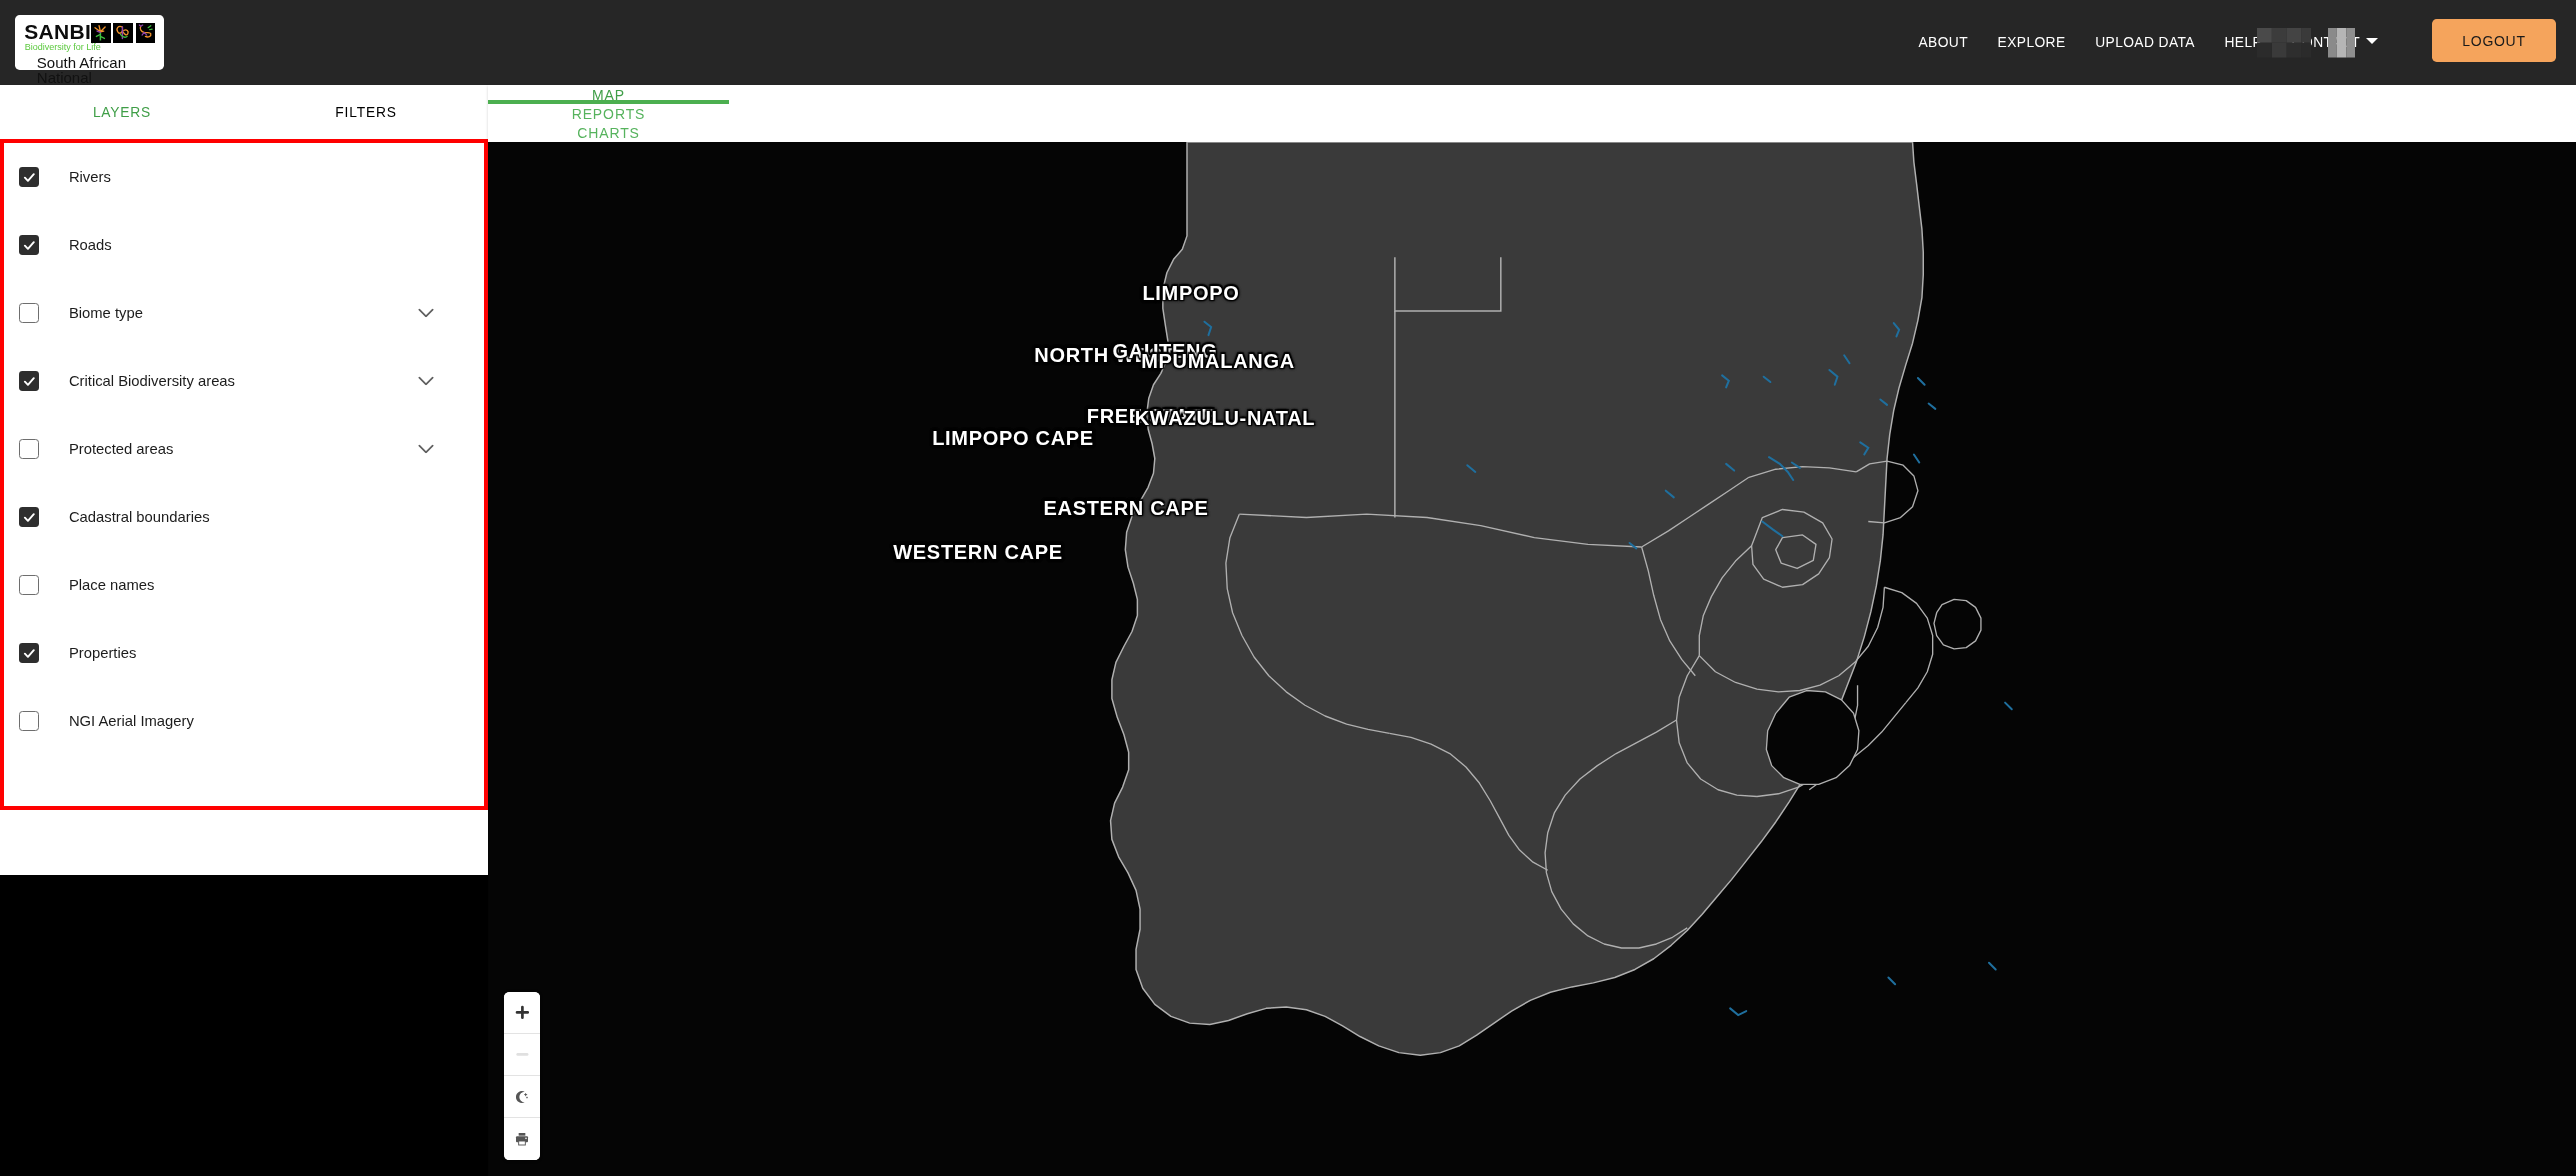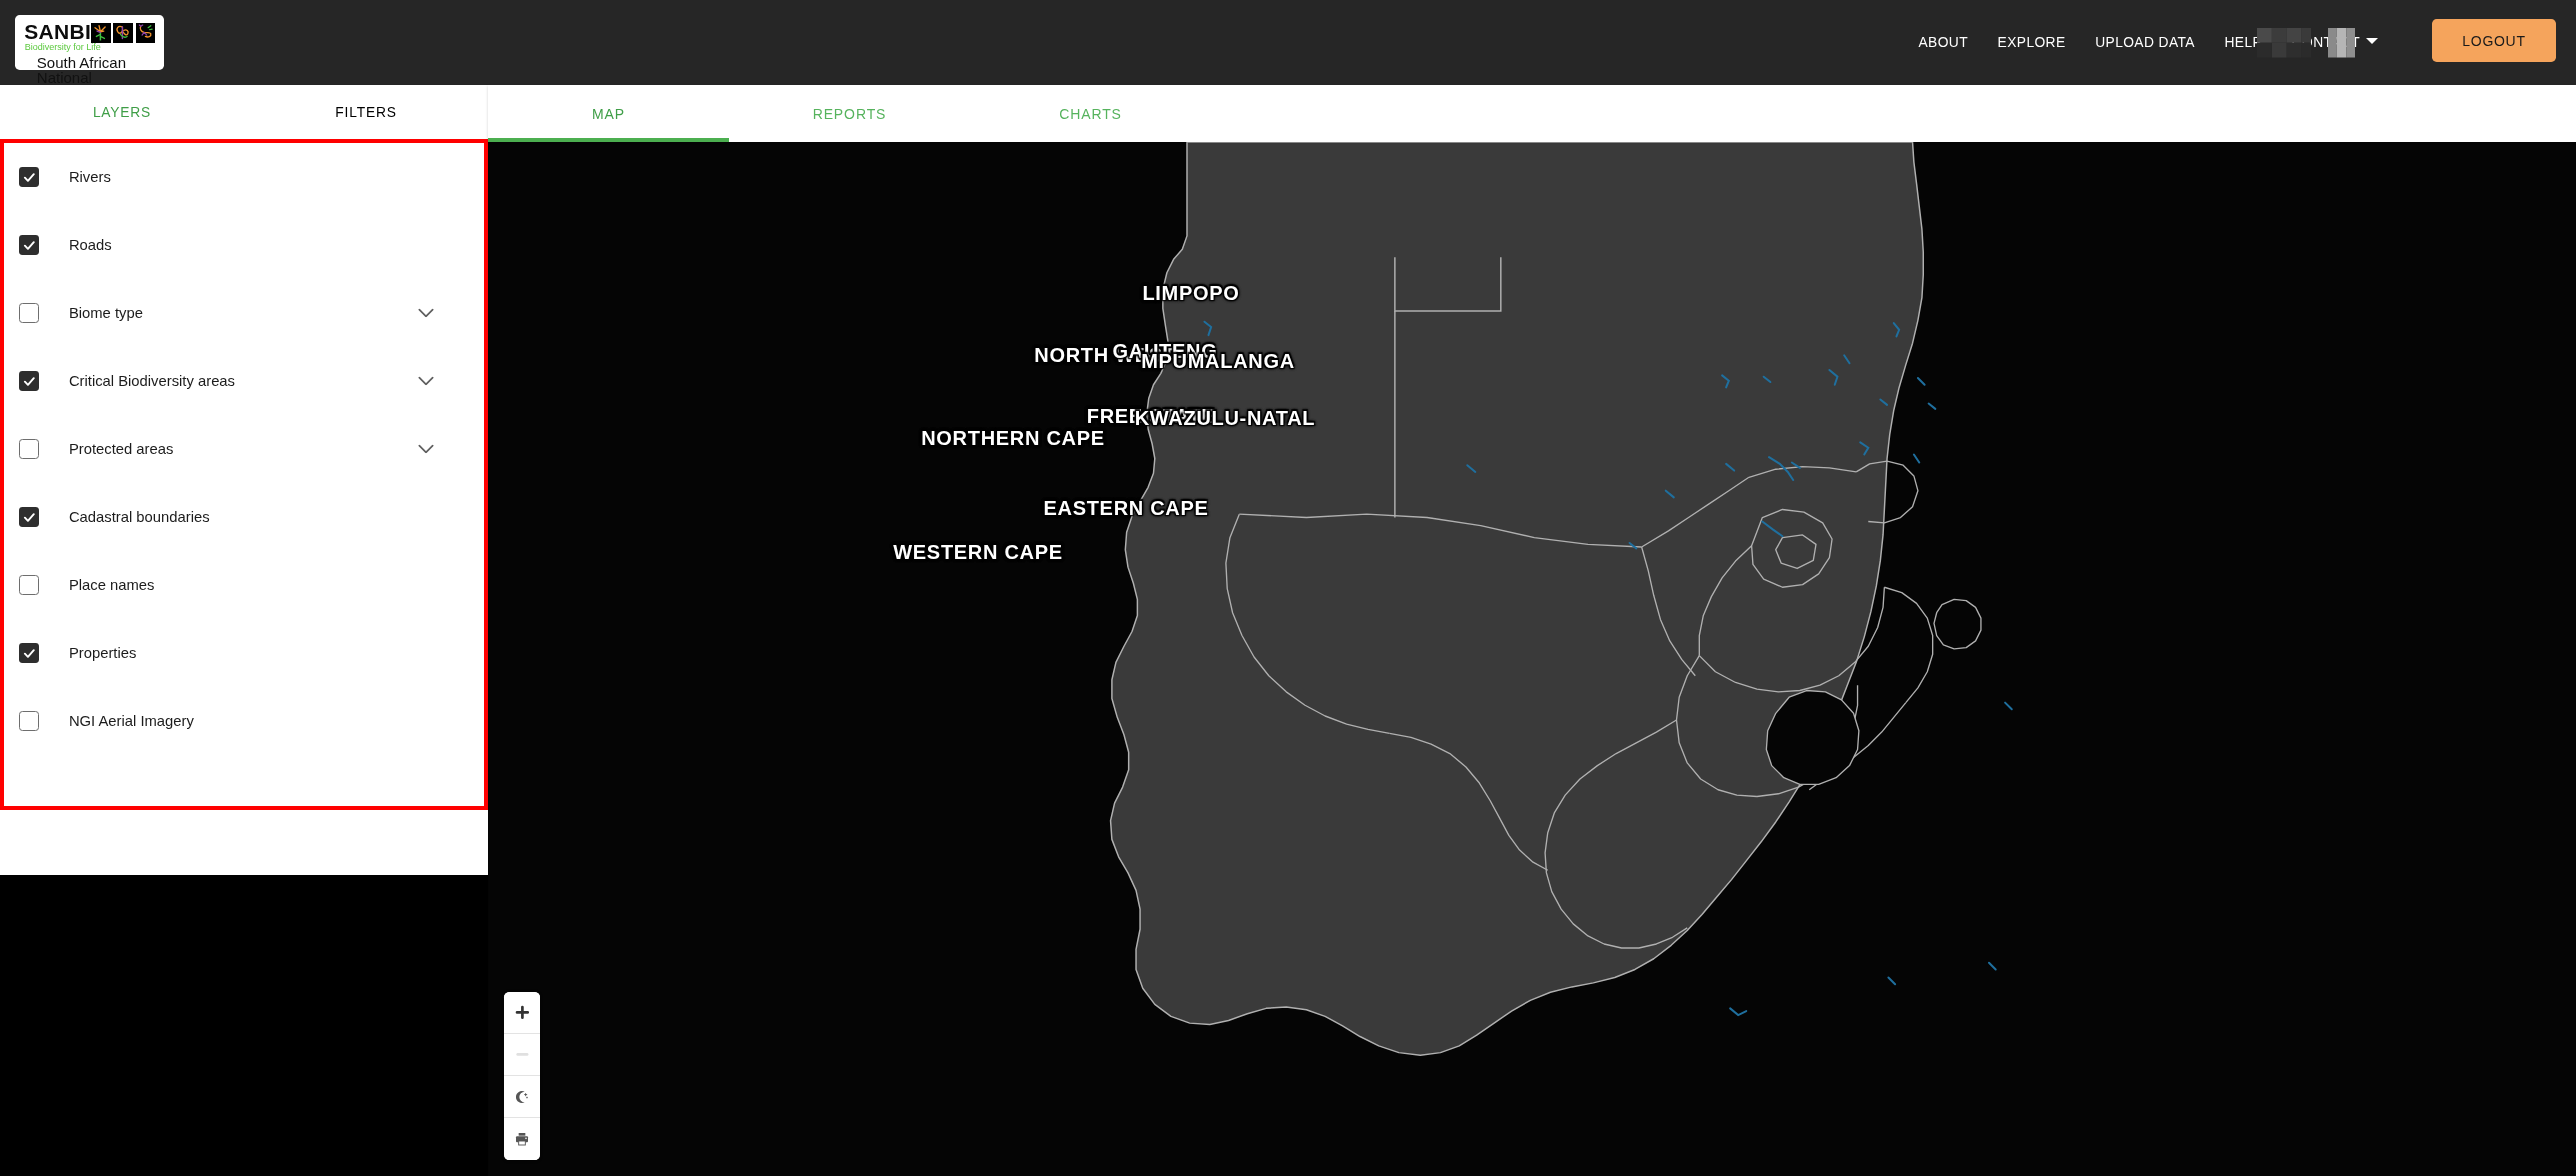--- a/index.html
+++ b/index.html
@@ -131,20 +131,21 @@
     position: absolute; left: 488px; top: 85px;
     width: 2088px; height: 1091px;
     background: #000;
   }
   .map-tabs {
     position: relative; width: 2088px; height: 57px;
     background: #ffffff;
     display: flex; 
     box-shadow: 0 1.3px 2.7px rgba(0,0,0,0.18);
     z-index: 5;
+    flex-direction: column;
   }
   .mtab {
     width: 241px; height: 57px;
     display: flex; align-items: center; justify-content: center;
     font-size: 14px; letter-spacing: 0.9px; color: #56b35d;
     cursor: pointer; position: relative;
     background: transparent; border: none;
     font-family: "Liberation Sans", sans-serif;
   }
   .mtab.active { color: #3f9e47; }
@@ -569,21 +570,21 @@
 
       </g>
     </svg>
 
     <div class="map-label" style="left:703px; top:151px;">LIMPOPO</div>
     <div class="map-label" style="left:617px;  top:213px;">NORTH WEST</div>
     <div class="map-label" style="left:677px; top:209px;">GAUTENG</div>
     <div class="map-label" style="left:730px; top:219px;">MPUMALANGA</div>
     <div class="map-label" style="left:663px;  top:274px;text-align:center;">FREE STATE</div>
     <div class="map-label" style="left:737px; top:276px;">KWAZULU-NATAL</div>
-    <div class="map-label" style="left:525px;  top:296px;">NORTHERN CAPE</div>
+    <div class="map-label" style="left:525px;  top:296px;">LIMPOPO CAPE</div>
     <div class="map-label" style="left:638px;  top:366px;">EASTERN CAPE</div>
     <div class="map-label" style="left:490px;  top:410px;">WESTERN CAPE</div>
   </div>
 </div>
 
 <div class="map-controls">
   <button class="mc-btn">
     <svg width="14.8" height="14.8" viewBox="0 0 22 22">
       <path d="M11 3 L11 19 M3 11 L19 11" stroke="#333" stroke-width="4" stroke-linecap="round"></path>
     </svg>

